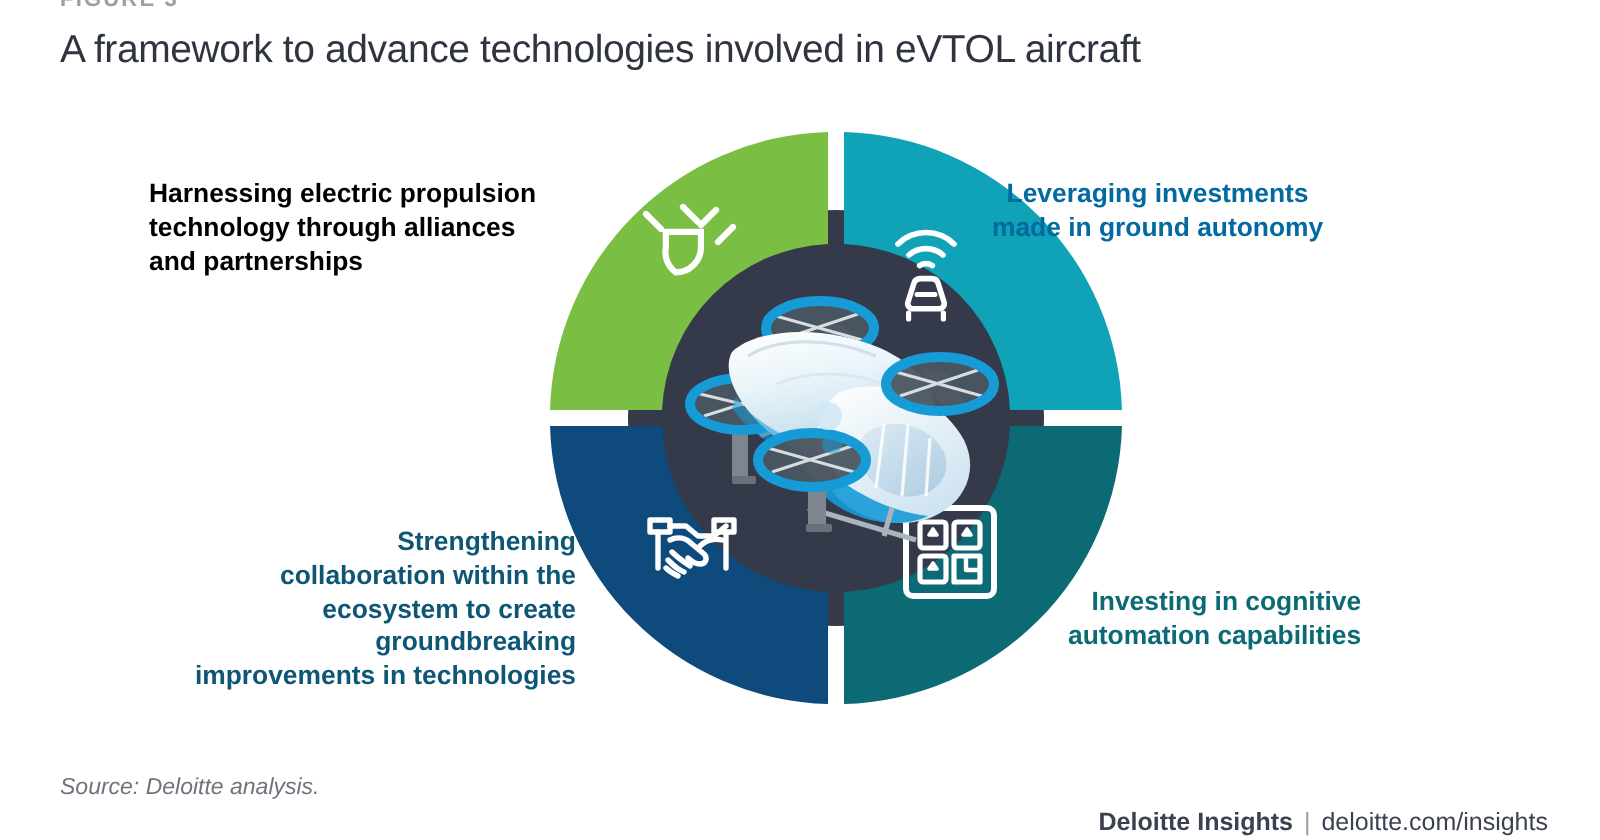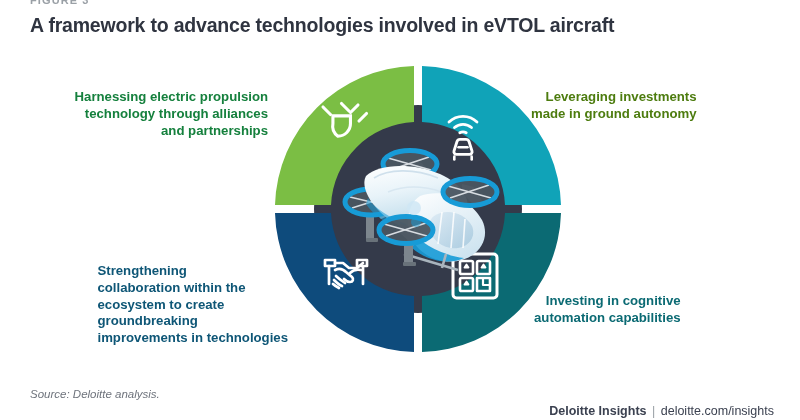--- a/index.html
+++ b/index.html
@@ -15,43 +15,43 @@
 
   
   .figure-kicker{
     position:absolute; left:30px; top:-6px;
     font-size:11px; letter-spacing:1.1px;
     color:#9aa0a6; font-weight:700;
     text-transform:uppercase;
   }
   .figure-title{
     position:absolute; left:30px; top:14px;
-    font-size:19.5px; font-weight:700;
+    font-size:19.5px; font-weight:400;
     color:#2f3440; letter-spacing:-0.2px;
     white-space:nowrap;
   }
 
   
   #wheel{
     position:absolute; left:268px; top:58px;
     width:300px; height:306px;
   }
   #wheel svg{ display:block; }
 
   
   .callout{
     position:absolute;
     font-size:13.2px;
     font-weight:700;
     line-height:1.27;
     white-space:pre-line;
   }
-  .callout.tl{ right:532px; top:89px;  text-align:right; color:#15803d; }
-  .callout.tr{ left:531px;  top:89px;  text-align:right;  color:#4d7c0f; }
-  .callout.bl{ right:512px; top:263px; text-align:left; color:#0E5676; }
+  .callout.tl{ right:532px; top:89px;  text-align:left; color:#000000; }
+  .callout.tr{ left:496px;  top:89px;  text-align:center;  color:#0369a1; }
+  .callout.bl{ right:512px; top:263px; text-align:right; color:#0E5676; }
   .callout.br{ left:534px;  top:293px; text-align:right;  color:#0B6A73; }
   .callout.tr, .callout.br { text-indent:0; }
 
   
   .source{
     position:absolute; left:30px; top:388px;
     font-size:11.5px; color:#6e737c;font-style:italic;
   }
   .brandline{
     position:absolute; right:26px; top:404px;

